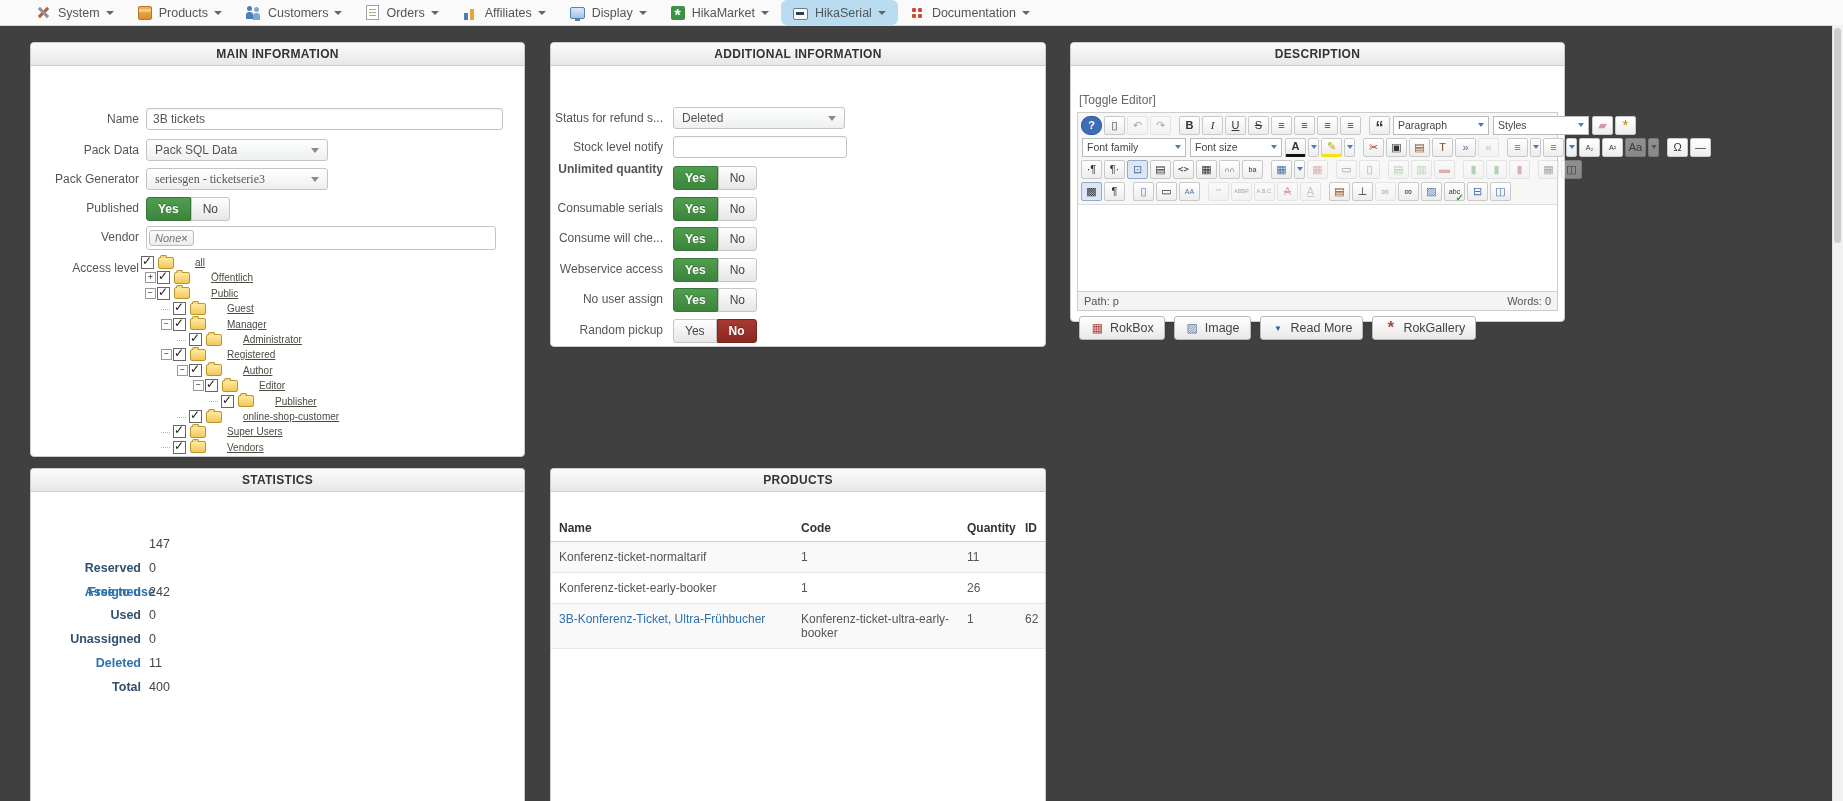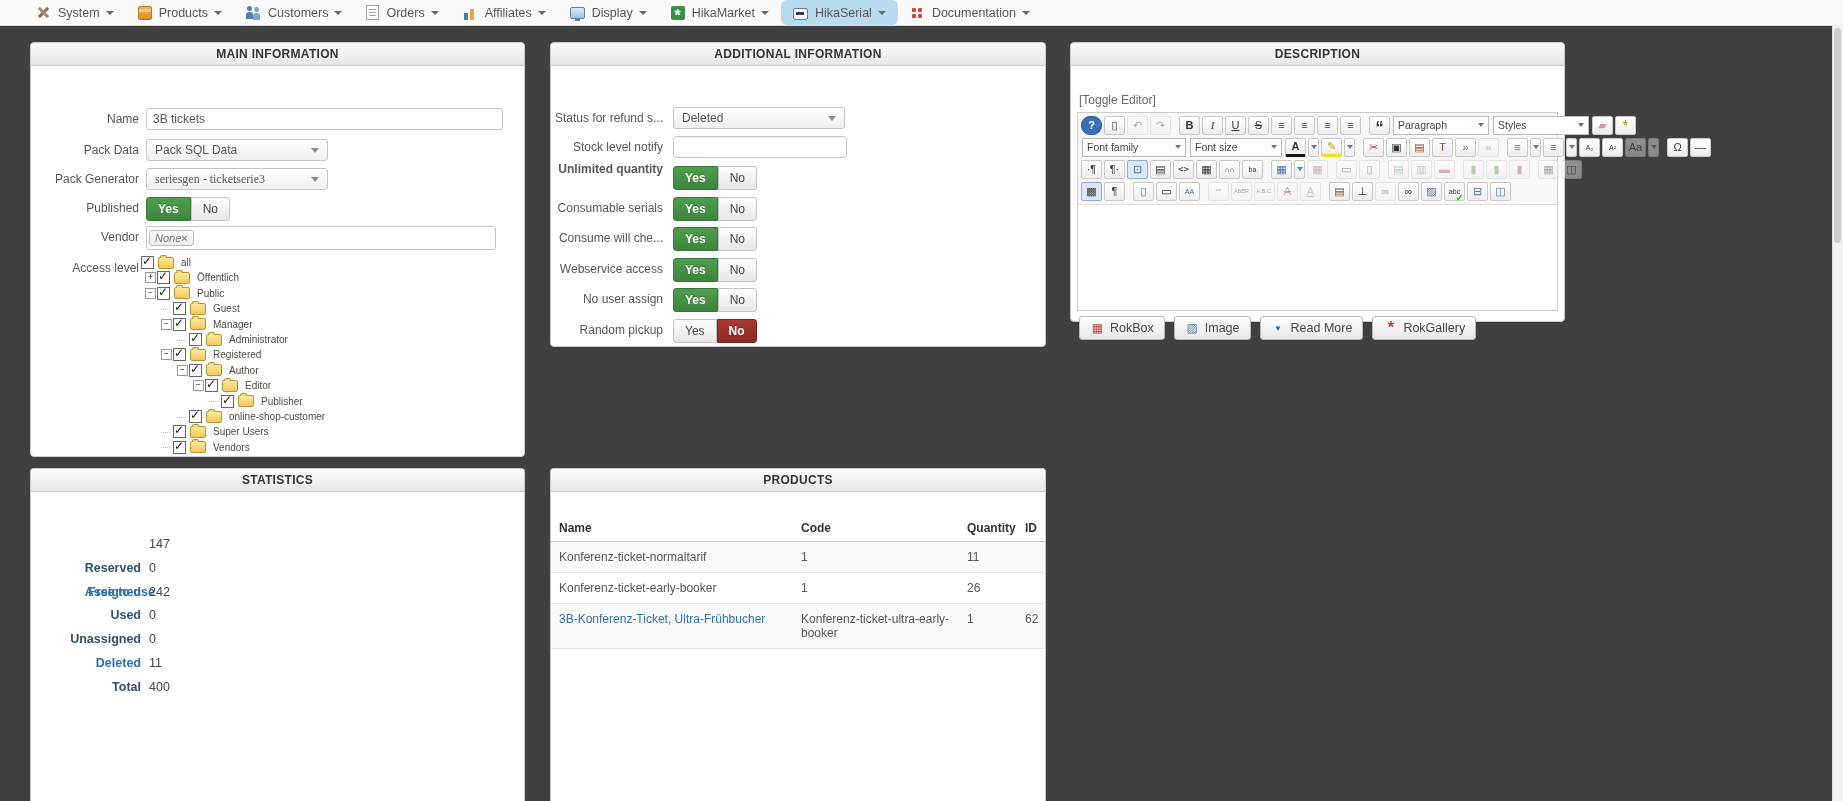--- a/index.html
+++ b/index.html
@@ -62,21 +62,21 @@
   .chip .x{font-style:normal;color:#888;font-weight:bold;cursor:pointer;}
   
   .tree-row{position:absolute;height:15px;display:flex;align-items:center;font-size:10px;color:#4e4a42;}
   .slot{width:12px;display:flex;align-items:center;justify-content:flex-start;flex:0 0 12px;}
   .exp{width:9px;height:9px;border:1px solid #999;background:#fff;font:8px/7px "DejaVu Sans Mono",monospace;text-align:center;color:#333;cursor:pointer;}
   .conn{width:9px;border-bottom:1px dotted #b5b5b5;height:1px;}
   .cb{width:11px;height:11px;border:1px solid #666;background:#fff;position:relative;flex:0 0 11px;cursor:pointer;}
   .cb.checked::after{content:'✓';position:absolute;left:0px;top:-3px;font-size:12px;color:#222;}
   .folder{width:14px;height:10px;background:linear-gradient(#ffe9a0,#f3c75a);border:1px solid #b8962e;border-radius:2px;position:relative;margin:0 3px 0 4px;flex:0 0 14px;}
   .folder::before{content:'';position:absolute;top:-3px;left:1px;width:5px;height:2px;background:#f5d87a;border:1px solid #b8962e;border-bottom:none;border-radius:2px 2px 0 0;}
-  .tlabel{margin-left:4px;white-space:nowrap;cursor:pointer;}
+  .tlabel{margin-left:18px;white-space:nowrap;cursor:pointer;text-decoration:underline;}
   
   #toggle-editor{position:absolute;left:8px;top:27px;font-size:12px;color:#666;cursor:pointer;}
   #editor-frame{position:absolute;left:6px;right:6px;top:46px;height:197px;border:1px solid #ccc;display:flex;flex-direction:column;}
   #editor-toolbar{background:#f7f7f7;border-bottom:1px solid #ddd;padding:1px 2px 2px 2px;}
   .tbrow{display:flex;align-items:center;height:22px;}
   .tb{display:inline-flex;align-items:center;justify-content:center;width:21px;height:19px;border:1px solid #c9c9c9;border-radius:2px;
       background:linear-gradient(#fff,#ededed);margin:0 1px;font-size:11px;color:#333;cursor:pointer;flex:0 0 auto;box-sizing:border-box;}
   .tb.mini{width:11px;}
   .tb.mini::after{content:'';border-top:4px solid #4a7ab5;border-left:3px solid transparent;border-right:3px solid transparent;}
   .tb.dis{opacity:.42;cursor:default;}
@@ -459,20 +459,30 @@
               <span class="tb ">⊥</span>
               <span class="tb dis">∞</span>
               <span class="tb ">∞</span>
               <span class="tb tb-blue">▨</span>
               <span class="tb tb-spell">abc</span>
               <span class="tb tb-blue">⊟</span>
               <span class="tb tb-blue">◫</span>
             </div>
           </div>
         <div id="editor-content"></div>
+        <div id="editor-statusbar">
+          <span>
+            <span>Path:</span>
+            <span>p</span>
+          </span>
+          <span>
+            <span>Words:</span>
+            <span>0</span>
+          </span>
+        </div>
       </div>
       <div id="desc-buttons">
           <button class="dbtn">
             <span class="bi bi-rokbox-icon">▦</span>
             <span>RokBox</span>
           </button>
           <button class="dbtn">
             <span class="bi bi-image-icon">▨</span>
             <span>Image</span>
           </button>

